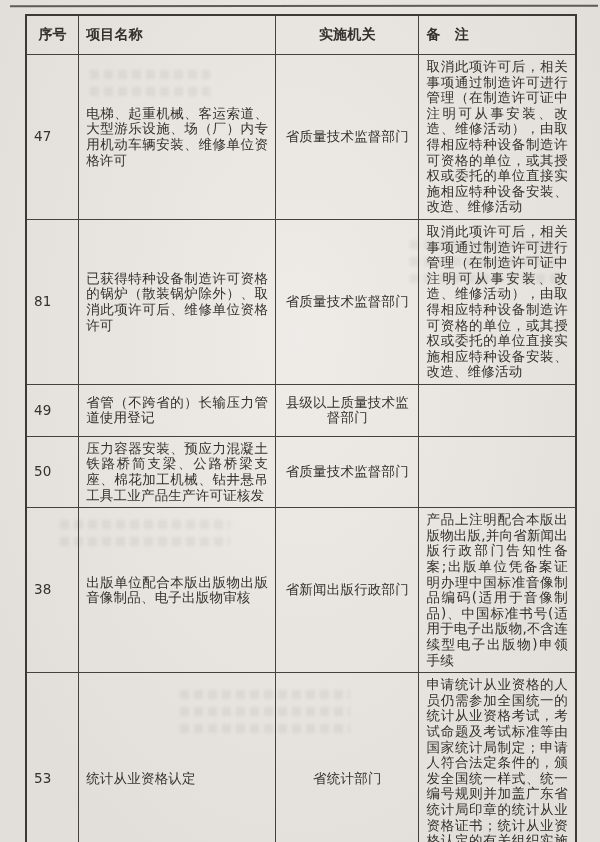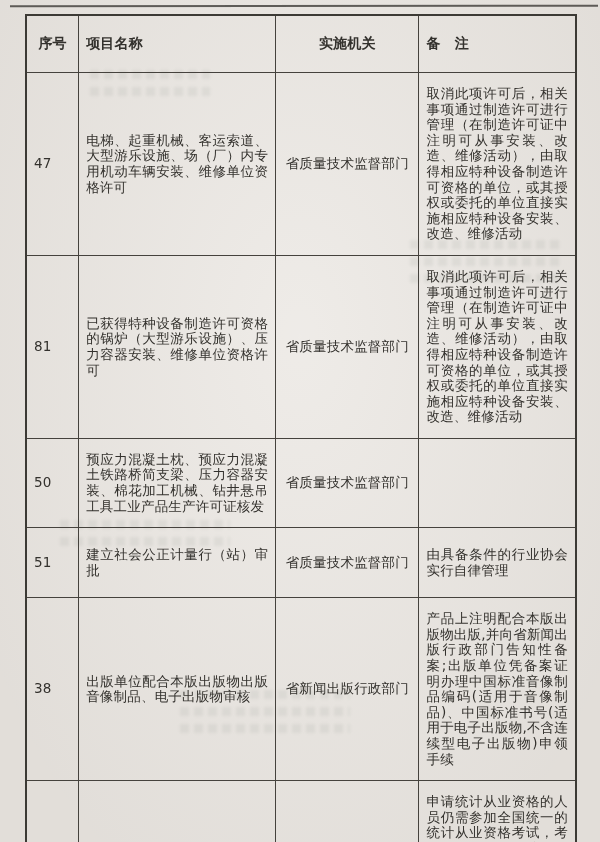--- a/index.html
+++ b/index.html
@@ -30,21 +30,21 @@
 
   .doc-table {
     position: absolute; left: 25px; top: 14px;
     width: 552px;
     border-collapse: collapse;
     table-layout: fixed;
     background: transparent;
   }
   .doc-table td, .doc-table th {
     border: 1px solid #45423d;
-    padding: 13px 7px;
+    padding: 4px 7px;
     vertical-align: middle;
     font-size: 13.5px;
     line-height: 15.6px;
     letter-spacing: .2px;
     word-break: break-all;
     overflow: hidden;
     margin-left: 44px;
   }
   .doc-table { border: 2px solid #3c3a35; }
   .doc-table thead th {
@@ -107,35 +107,35 @@
   </thead>
   <tbody>
     <tr class="r47">
       <td class="col-no">47</td>
       <td class="col-name">电梯、起重机械、客运索道、大型游乐设施、场（厂）内专用机动车辆安装、维修单位资格许可</td>
       <td class="col-agency">省质量技术监督部门</td>
       <td class="col-remark">取消此项许可后，相关事项通过制造许可进行管理（在制造许可证中注明可从事安装、改造、维修活动），由取得相应特种设备制造许可资格的单位，或其授权或委托的单位直接实施相应特种设备安装、改造、维修活动</td>
     </tr>
     <tr class="r48">
       <td class="col-no">81</td>
-      <td class="col-name">已获得特种设备制造许可资格的锅炉（大型游乐设施）、压力容器安装、维修单位资格许可</td>
+      <td class="col-name">已获得特种设备制造许可资格的锅炉（散装锅炉除外）、取消此项许可后、维修单位资格许可</td>
       <td class="col-agency">省质量技术监督部门</td>
       <td class="col-remark">取消此项许可后，相关事项通过制造许可进行管理（在制造许可证中注明可从事安装、改造、维修活动），由取得相应特种设备制造许可资格的单位，或其授权或委托的单位直接实施相应特种设备安装、改造、维修活动</td>
     </tr>
+    <tr class="r49">
+      <td class="col-no">49</td>
+      <td class="col-name">省管（不跨省的）长输压力管道使用登记</td>
+      <td class="col-agency">县级以上质量技术监督部门</td>
+      <td class="col-remark"></td>
+    </tr>
     <tr class="r50">
       <td class="col-no">50</td>
-      <td class="col-name">预应力混凝土枕、预应力混凝土铁路桥简支梁、压力容器安装、棉花加工机械、钻井悬吊工具工业产品生产许可证核发</td>
+      <td class="col-name">压力容器安装、预应力混凝土铁路桥简支梁、公路桥梁支座、棉花加工机械、钻井悬吊工具工业产品生产许可证核发</td>
       <td class="col-agency">省质量技术监督部门</td>
       <td class="col-remark"></td>
-    </tr>
-    <tr class="r51">
-      <td class="col-no">51</td>
-      <td class="col-name">建立社会公正计量行（站）审批</td>
-      <td class="col-agency">省质量技术监督部门</td>
-      <td class="col-remark">由具备条件的行业协会实行自律管理</td>
     </tr>
     <tr class="r52">
       <td class="col-no">38</td>
       <td class="col-name">出版单位配合本版出版物出版音像制品、电子出版物审核</td>
       <td class="col-agency">省新闻出版行政部门</td>
       <td class="col-remark">产品上注明配合本版出版物出版,并向省新闻出版行政部门告知性备案;出版单位凭备案证明办理中国标准音像制品编码(适用于音像制品)、中国标准书号(适用于电子出版物,不含连续型电子出版物)申领手续</td>
     </tr>
     <tr class="r53">
       <td class="col-no">53</td>
       <td class="col-name">统计从业资格认定</td>

